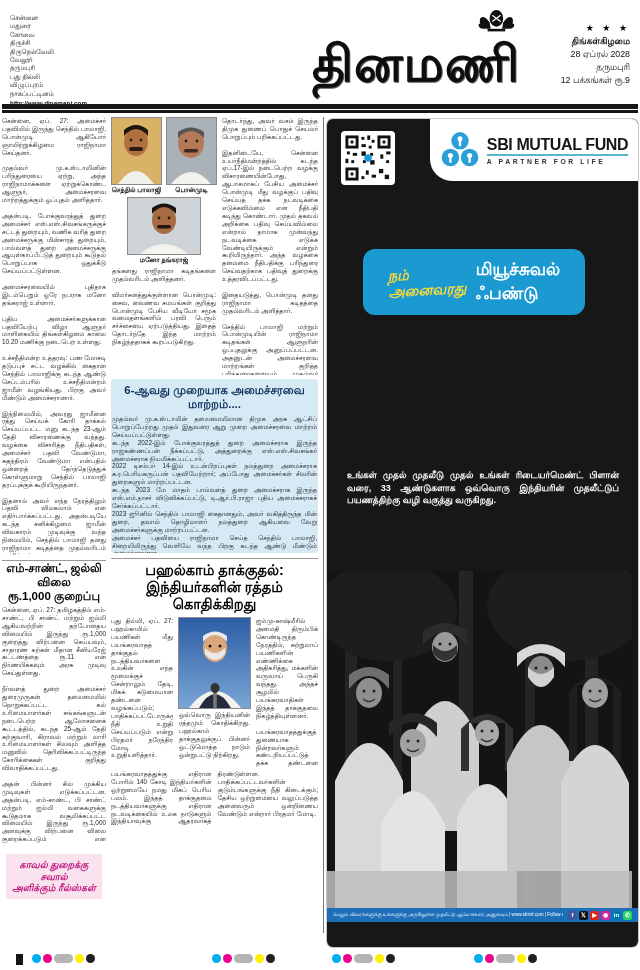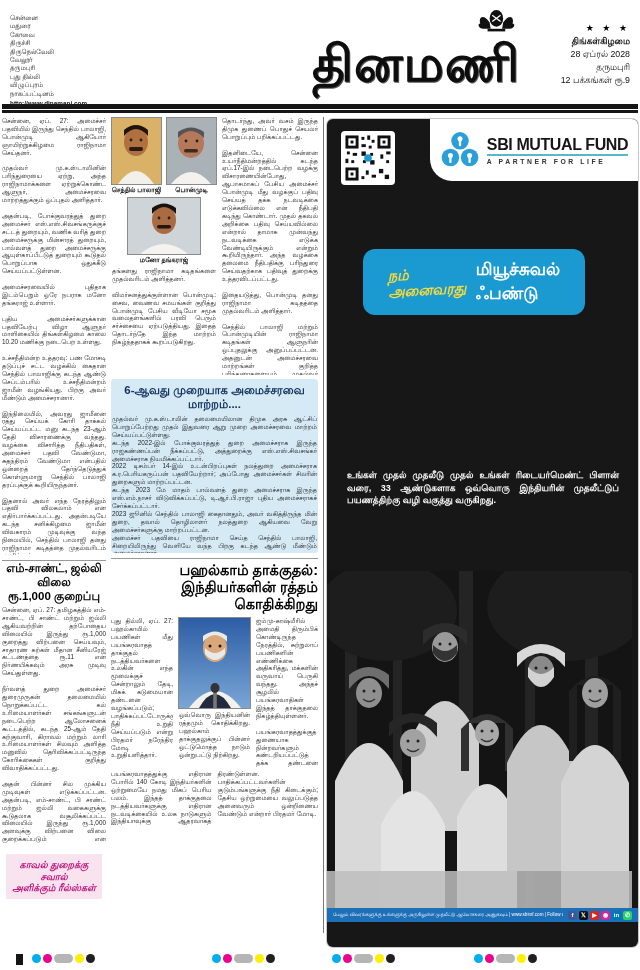--- a/index.html
+++ b/index.html
@@ -35,21 +35,21 @@
   .mano{margin-top:3px;}
   .textM{margin-top:3px;height:100px;width:104px;}
   .cab-box{margin-top:4px;background:#d6eaf6;border-radius:3px;padding:5px 1px;height:164px;overflow:hidden;}
   .cab-title{font-size:11.5px;font-weight:800;text-align:center;color:#0e2f5c;margin-bottom:3px;}
   .msand{border-top:1px solid #999;margin-top:5px;}
   .msand-head{font-size:11.5px;font-weight:800;text-align:center;line-height:14px;white-space:pre-line;color:#000;margin-bottom:3px;}
   .bodyB{height:238px;}
   .promo{margin-top:10px;width:96px;align-self:center;text-align:center;}
   .promo-title{background:#f8e3ef;color:#c0157e;font-weight:800;font-style:italic;font-size:9.5px;line-height:11.5px;padding:5px 2px;white-space:pre-line;}
   .pah{border-top:1px solid #999;margin-top:5px;padding-top:3px;}
-  .pah-head{font-size:14.5px;font-weight:800;text-align:right;line-height:17px;white-space:pre-line;color:#000;}
+  .pah-head{font-size:14.5px;font-weight:800;text-align:center;line-height:17px;white-space:pre-line;color:#000;}
   .pah-row{display:flex;gap:5px;margin-top:4px;height:150px;overflow:hidden;}
   .pcol{width:62px;}
   .pmid{width:73px;display:flex;flex-direction:column;align-items:center;}
   .pmid svg{border:1px solid #8a8a8a;}
   .pmid .bt{margin-top:2px;}
   .pah-bottom{margin-top:3px;height:62px;column-count:2;column-gap:6px;}
   
   .adwrap{width:312px;display:flex;flex-direction:column;}
   .ad-card{position:relative;height:828px;background:#171717;border-radius:6px;overflow:hidden;margin-top:2px;box-shadow:0 0 0 1px #c9c9c9;}
   .qr{position:absolute;top:12px;left:14px;width:54px;height:54px;background:#fff;border-radius:4px;padding:3px;box-sizing:border-box;}

